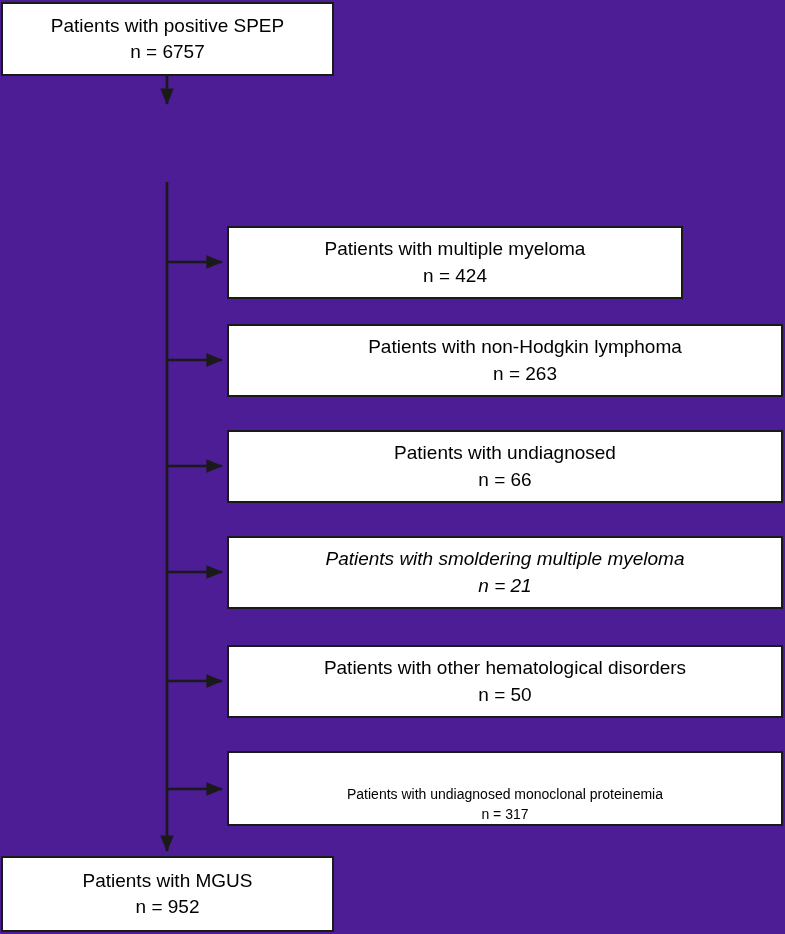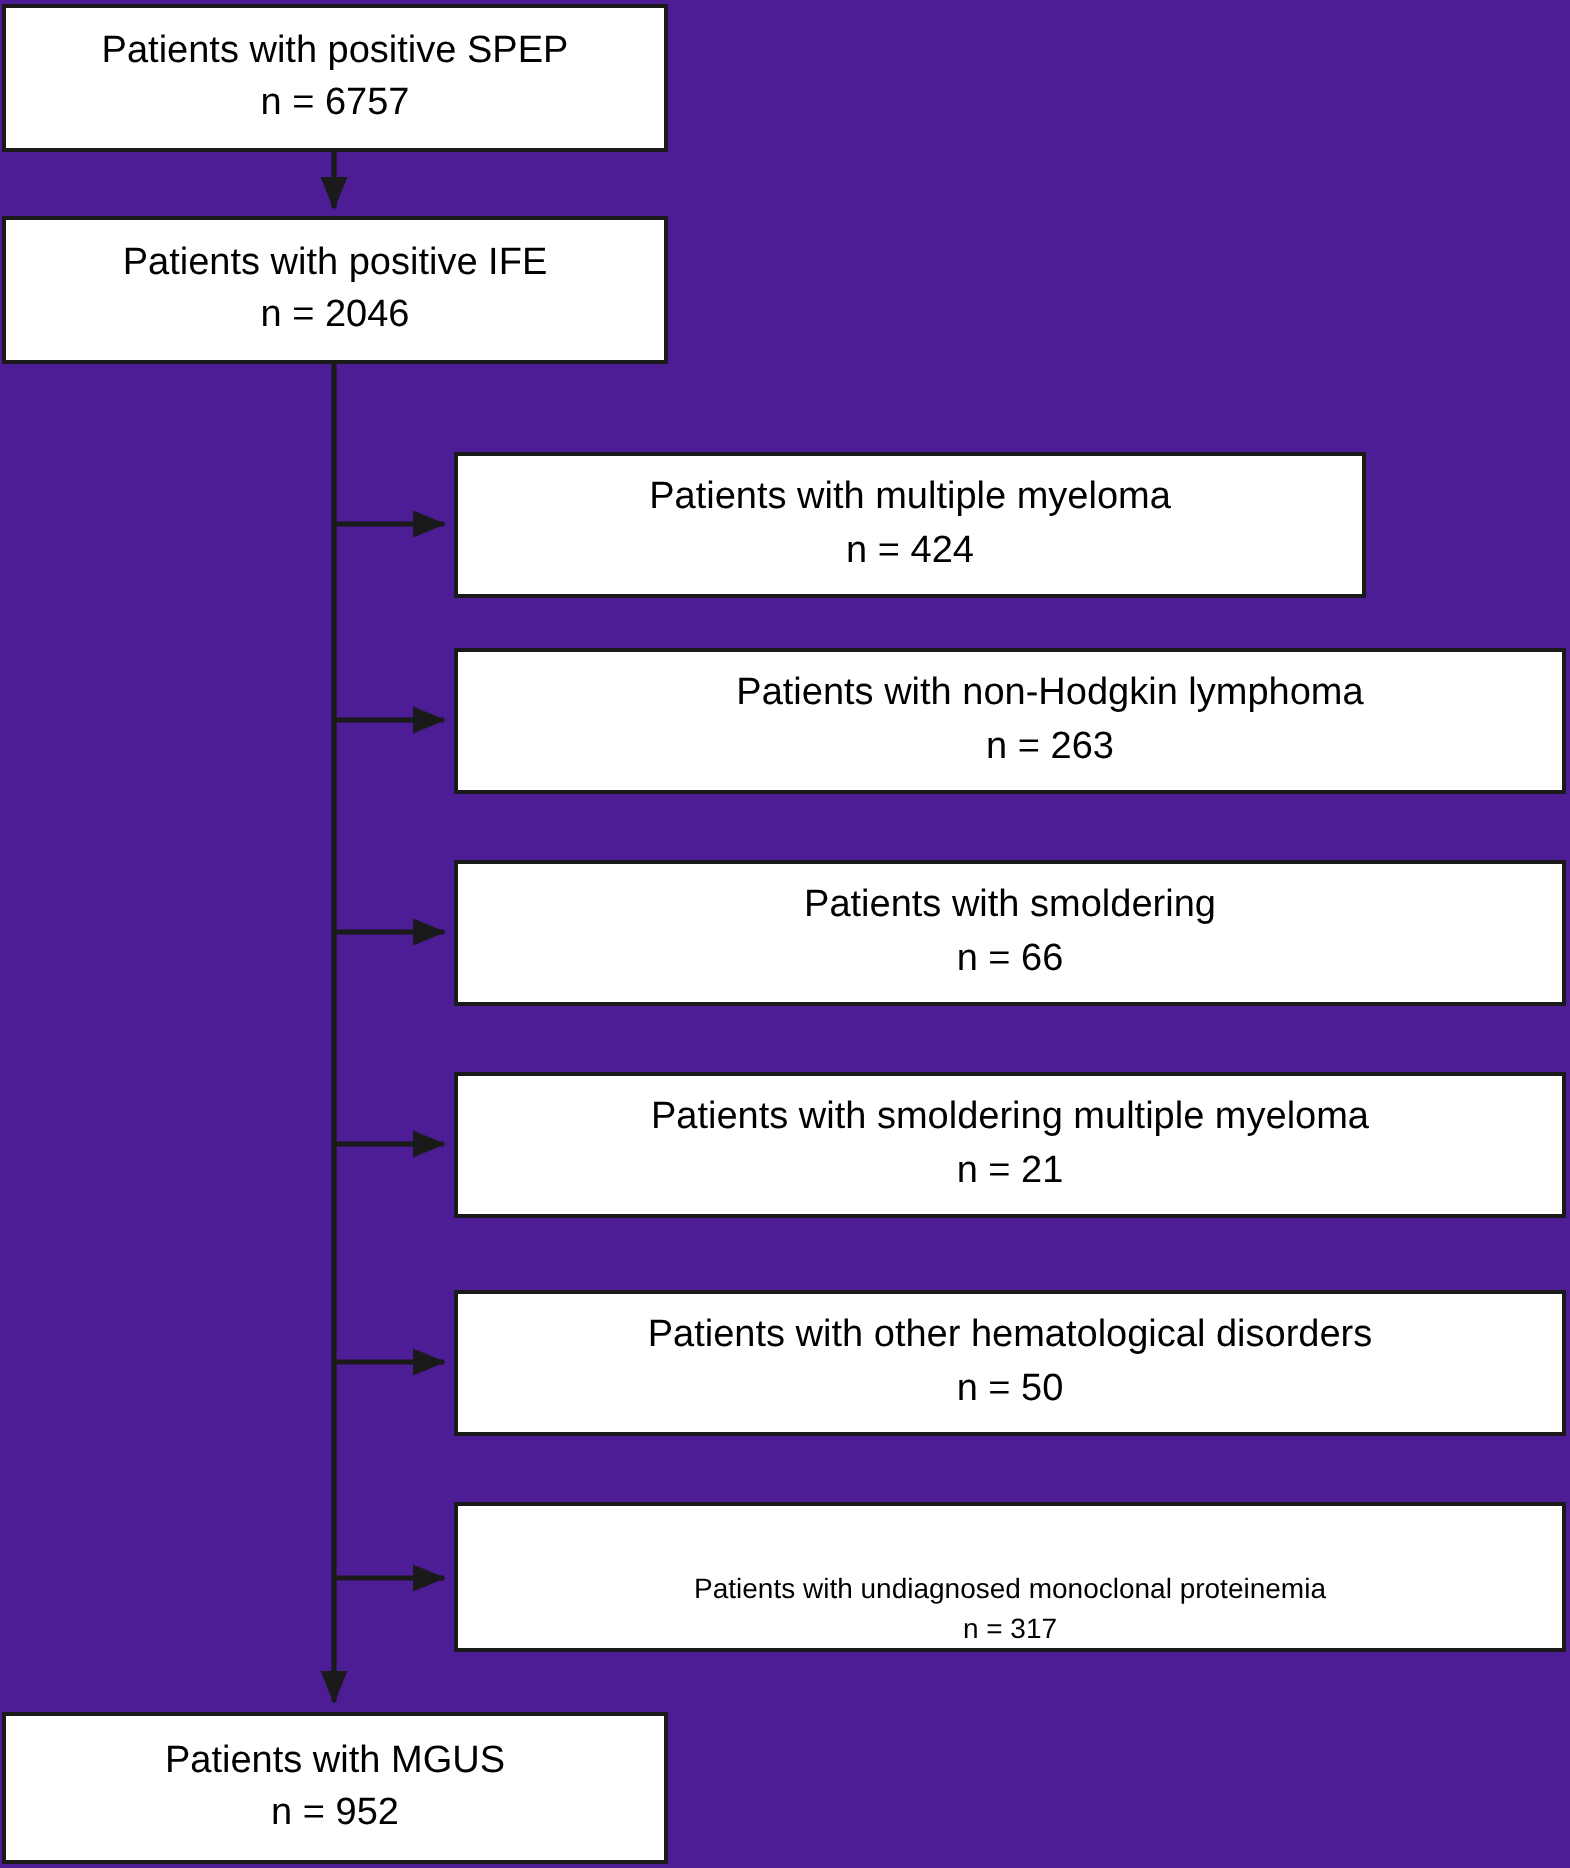--- a/index.html
+++ b/index.html
@@ -74,41 +74,37 @@
     <line x1="167" y1="572" x2="222" y2="572" stroke="#1a1a1a" stroke-width="2.6" marker-end="url(#arrowhead)"></line>
     <line x1="167" y1="681" x2="222" y2="681" stroke="#1a1a1a" stroke-width="2.6" marker-end="url(#arrowhead)"></line>
     <line x1="167" y1="789" x2="222" y2="789" stroke="#1a1a1a" stroke-width="2.6" marker-end="url(#arrowhead)"></line>
   </svg>
 
   <div class="node-box" style="left:1px; top:2px; width:333px; height:74px;">
     <span class="node-title">Patients with positive SPEP</span>
     <span class="node-count">n = 6757</span>
   </div>
 
-  <div class="node-box" style="left:1px; top:108px; width:333px; height:74px;">
-    <span class="node-title">Patients with positive IFE</span>
-    <span class="node-count">n = 2046</span>
-  </div>
 
   <div class="node-box" style="left:227px; top:226px; width:456px; height:73px;">
     <span class="node-title">Patients with multiple myeloma</span>
     <span class="node-count">n = 424</span>
   </div>
 
   <div class="node-box" style="left:227px; top:324px; width:556px; height:73px;padding-left:40px;">
     <span class="node-title">Patients with non-Hodgkin lymphoma</span>
     <span class="node-count">n = 263</span>
   </div>
 
   <div class="node-box" style="left:227px; top:430px; width:556px; height:73px;">
-    <span class="node-title">Patients with smoldering</span>
+    <span class="node-title">Patients with undiagnosed</span>
     <span class="node-count">n = 66</span>
   </div>
 
-  <div class="node-box" style="left:227px; top:536px; width:556px; height:73px;">
+  <div class="node-box" style="left:227px; top:536px; width:556px; height:73px;font-style:italic;">
     <span class="node-title">Patients with smoldering multiple myeloma</span>
     <span class="node-count">n = 21</span>
   </div>
 
   <div class="node-box" style="left:227px; top:645px; width:556px; height:73px;">
     <span class="node-title">Patients with other hematological disorders</span>
     <span class="node-count">n = 50</span>
   </div>
 
   <div class="node-box tight" style="left:227px; top:751px; width:556px; height:75px;">

